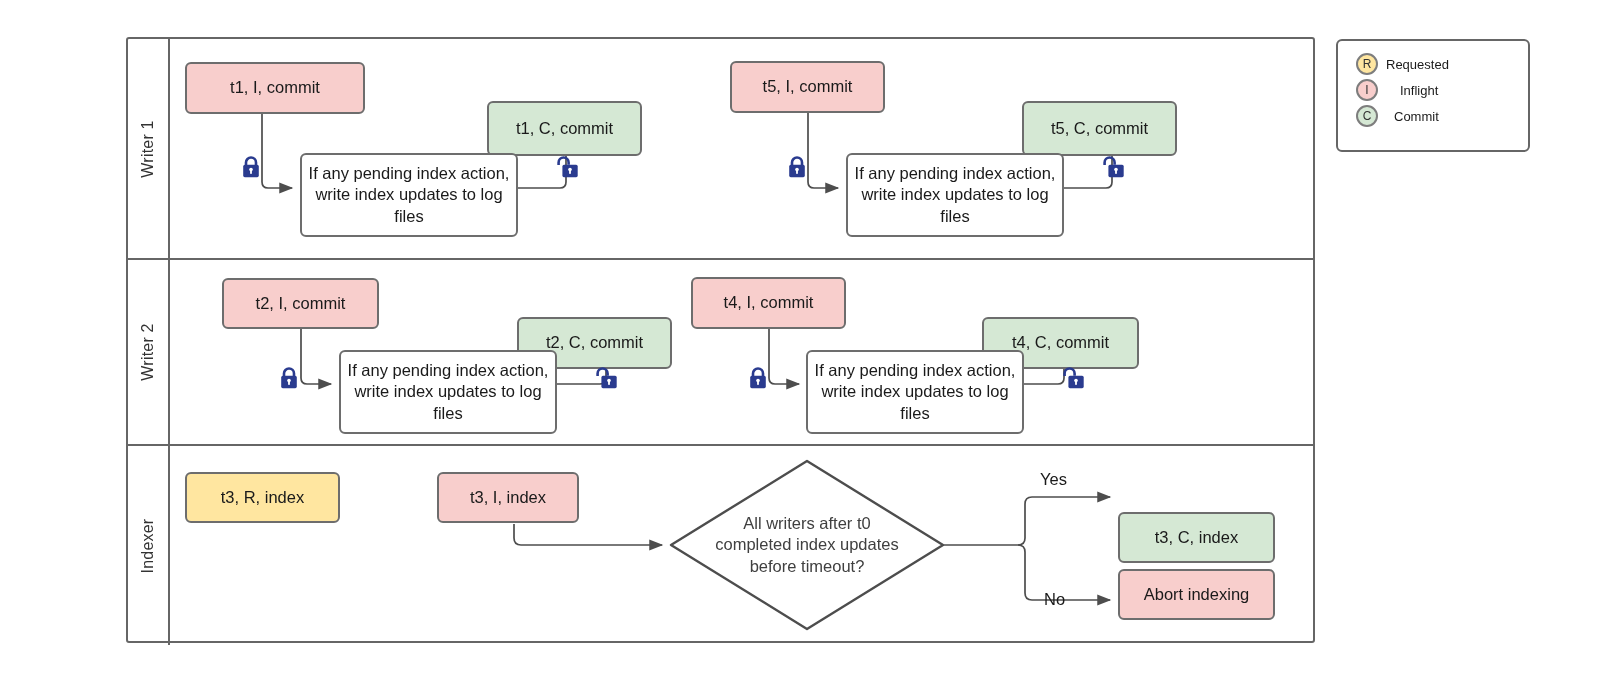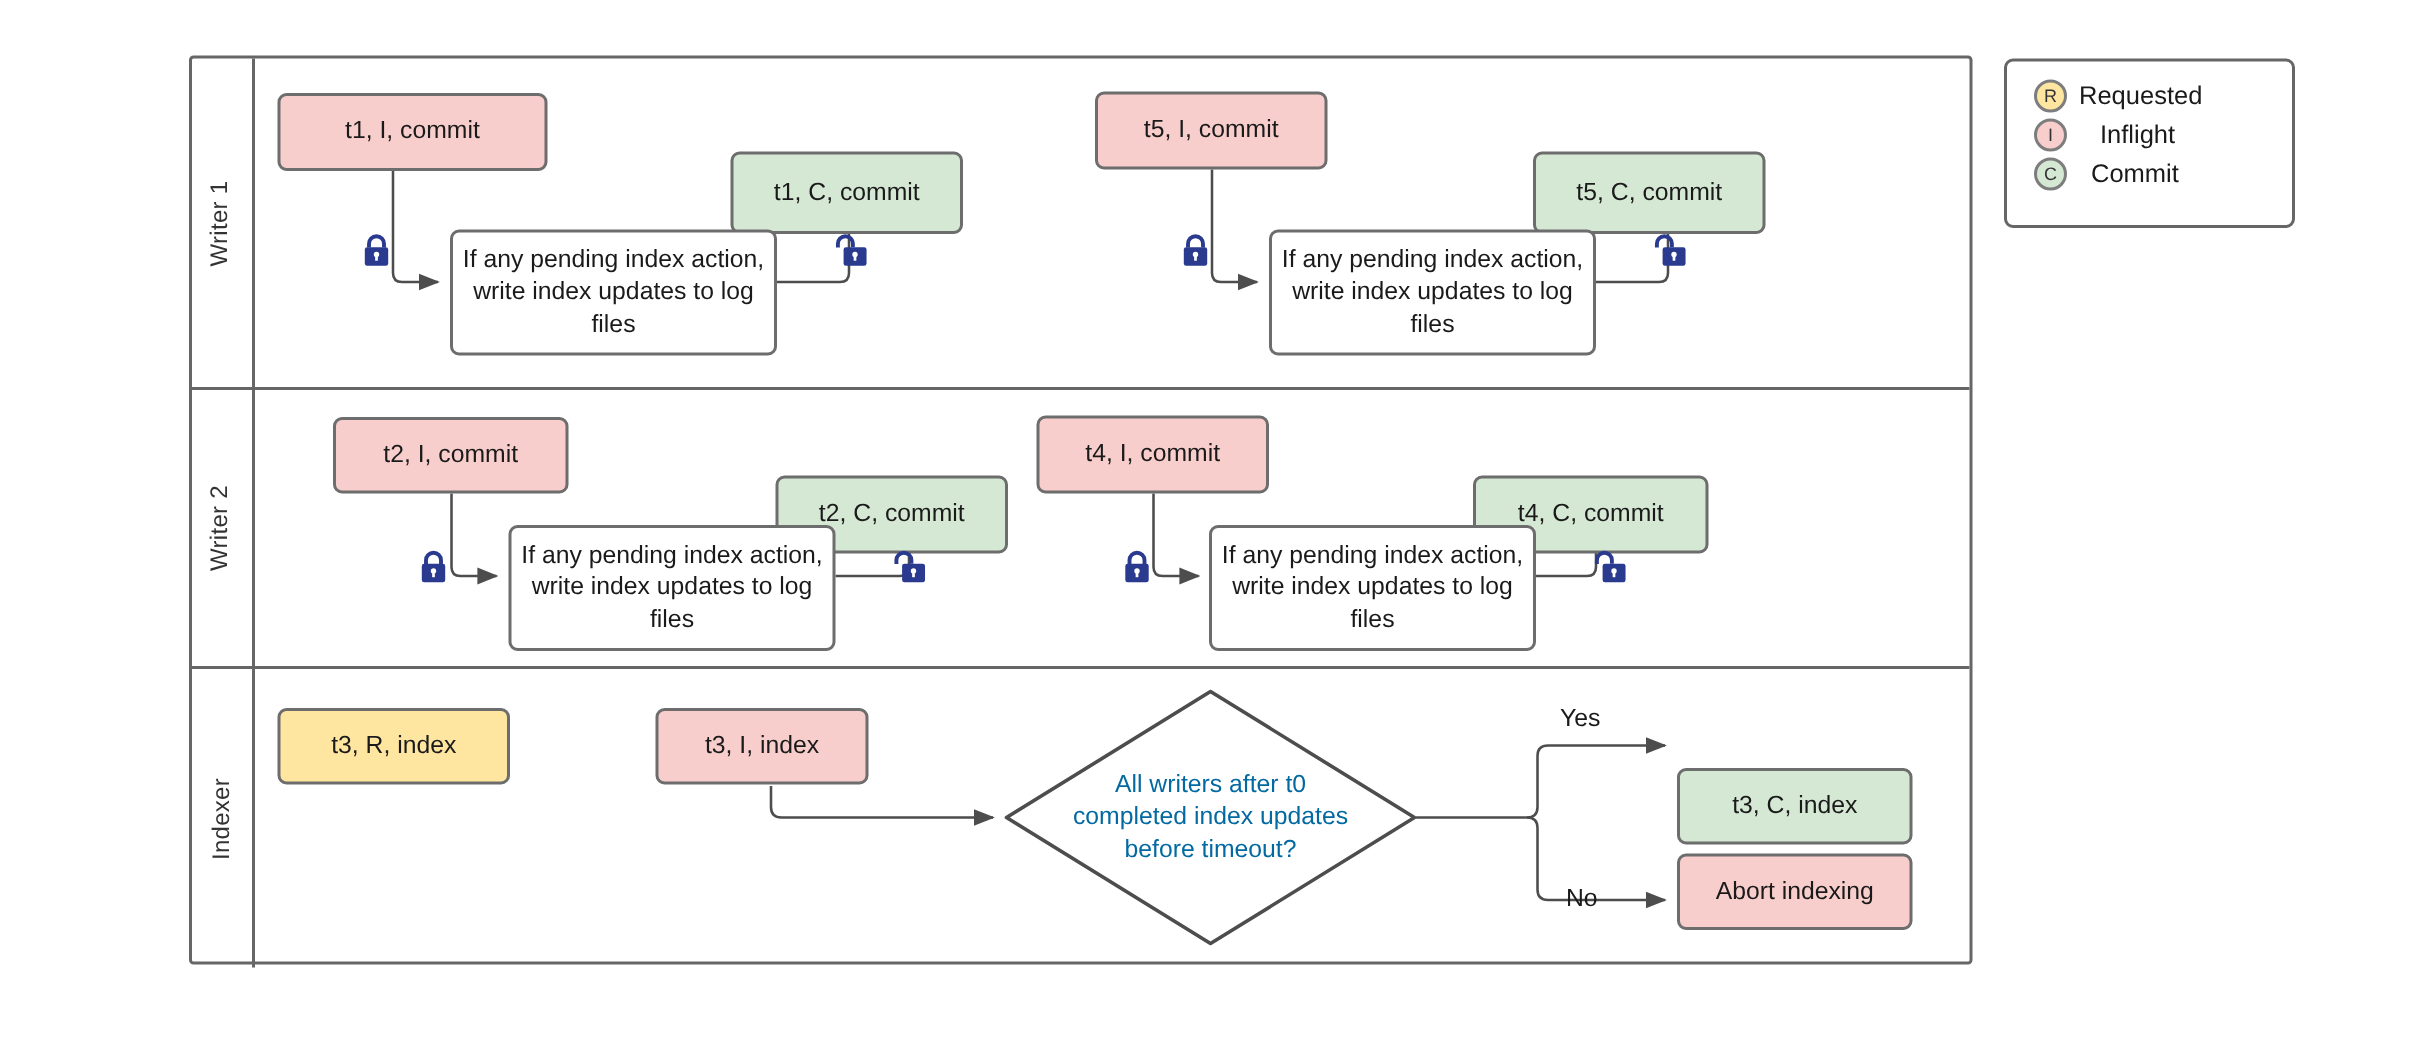--- a/index.html
+++ b/index.html
@@ -34,21 +34,21 @@
   .box.green{background:#d5e8d4;margin-top:40px;}
   .box.yellow{background:#ffe6a0;}
   .box.white{background:#ffffff;}
 
   
   .diamond-wrap{position:absolute;}
   .diamond-wrap svg{position:absolute;left:0;top:0;}
   .diamond-text{
     position:absolute;left:0;top:0;width:100%;height:100%;
     display:flex;align-items:center;justify-content:center;
-    font-size:16.5px;color:#0369a1;line-height:1.3;text-align:center;
+    font-size:16.5px;color:#404040;line-height:1.3;text-align:center;
     pointer-events:none;
   }
 
   
   #edges{position:absolute;left:0;top:0;width:1609px;height:700px;pointer-events:none;}
 
   
   .lockicon{position:absolute;width:22px;height:24px;}
 
   
@@ -62,21 +62,21 @@
   }
   .legend-row{display:flex;align-items:center;height:26px;}
   .legend-badge{
     width:22px;height:22px;border-radius:50%;border:2px solid #7d7d7d;box-sizing:border-box;
     display:flex;align-items:center;justify-content:center;
     font-size:12px;color:#333;flex:0 0 auto;
   }
   .legend-badge.r{background:#ffe6a0;}
   .legend-badge.i{background:#f8cecc;}
   .legend-badge.c{background:#d5e8d4;}
-  .legend-text{margin-left:8px;font-size:17px;color:#1a1a1a;}
+  .legend-text{margin-left:8px;font-size:13px;color:#1a1a1a;}
   .legend-row.row-i .legend-text{margin-left:22px;}
   .legend-row.row-c .legend-text{margin-left:16px;}
 </style>
 </head>
 <body>
 
 <div id="canvas">
 
   <div class="pool">
 

